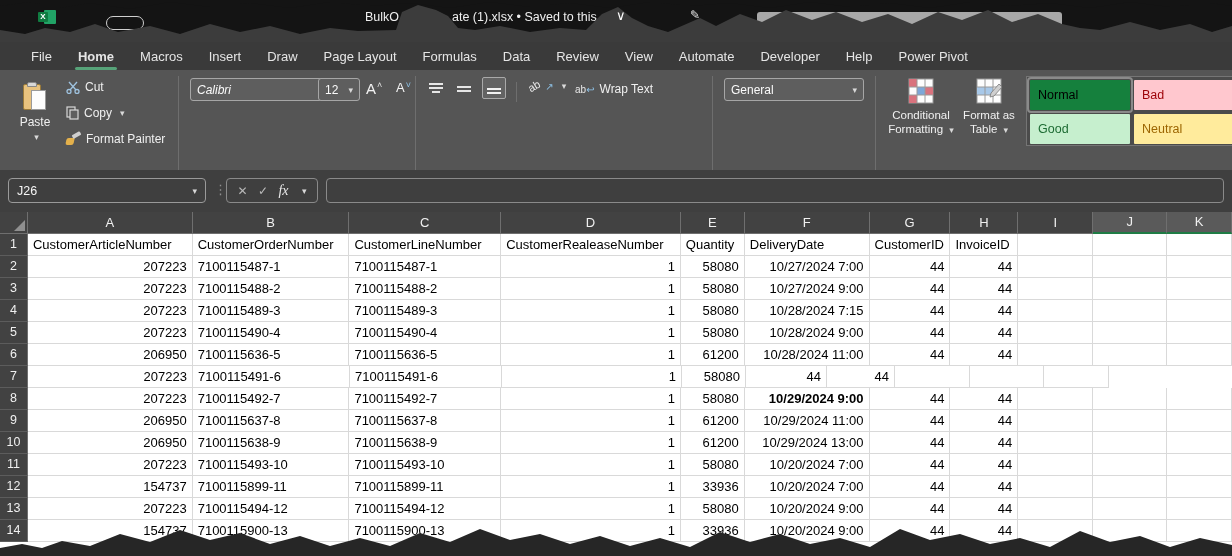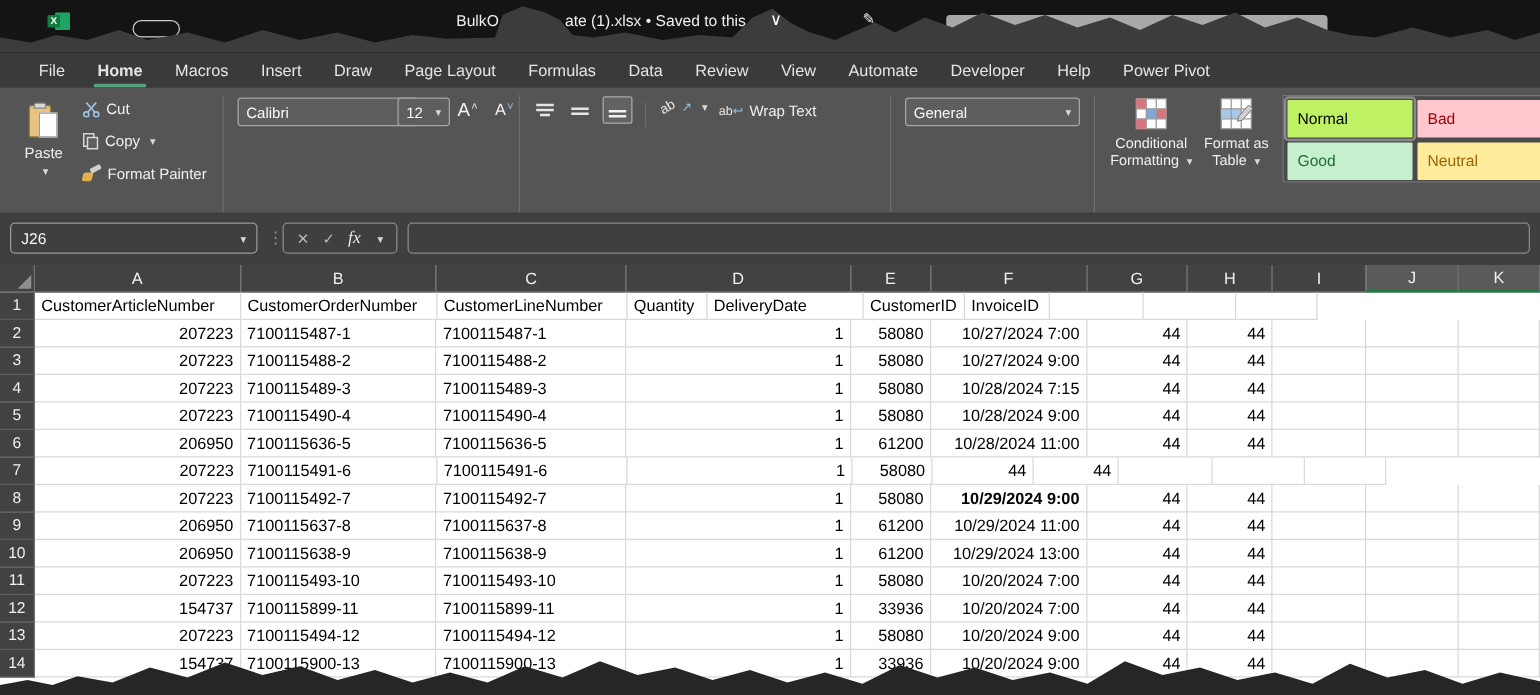--- a/index.html
+++ b/index.html
@@ -51,21 +51,21 @@
   .combo { position:absolute; height:23px; background:#5e5e5e; border:1px solid #a6a6a6; border-radius:3px; display:flex; align-items:center; padding:0 6px; font-size:12px; color:#fafafa; }
   .combo .cv { flex:1; }
   .fmt-letter { font-size:14px; color:#f2f2f2; }
   .row2item { position:absolute; top:112px; display:flex; align-items:center; }
   .colorbar { position:absolute; left:0; right:0; bottom:-4px; height:4px; border-radius:1px; }
   .rel { position:relative; }
   svg.ic { display:block; }
   .selbox { border:1px solid #a9a9a9; background:#636363; border-radius:2px; padding:3px; }
   
   .style-cell { width:100px; height:30px; font-size:12.5px; display:flex; align-items:center; padding-left:8px; border-radius:1px; }
-  .style-normal { background:#bef264; color:#000; outline:2px solid #8a8a8a; outline-offset:1px; }
+  .style-normal { background:#15803d; color:#000; outline:2px solid #8a8a8a; outline-offset:1px; }
   .style-bad { background:#ffc7ce; color:#9c0006; }
   .style-good { background:#c6efce; color:#1d6b33; }
   .style-neutral { background:#ffeb9c; color:#9c6500; }
   .two-line { text-align:center; font-size:11.5px; line-height:1.25; color:#f0f0f0; }
   #fbar { position:absolute; left:0; top:170px; width:1232px; height:42px; background:#3f3f3f; display:flex; align-items:center; }
   #namebox { position:absolute; left:8px; top:8px; width:198px; height:25px; border:1px solid #9a9a9a; border-radius:4px; color:#f5f5f5; font-size:12.5px; display:flex; align-items:center; padding:0 8px; }
   #namebox .cv { flex:1; }
   .fdots { position:absolute; left:214px; top:12px; color:#909090; font-size:13px; letter-spacing:0; }
   #fxbox { position:absolute; left:226px; top:8px; width:92px; height:25px; border:1px solid #8a8a8a; border-radius:4px; display:flex; align-items:center; justify-content:space-evenly; color:#b9b9b9; font-size:12px; }
   #fxbox .fx { font-family:"Liberation Serif", serif; font-style:italic; color:#e8e8e8; font-size:14px; }
@@ -155,21 +155,21 @@
       <span class="brush-ic">
           <span class="head"></span>
           <span class="hndl"></span>
         </span>
       <span>Format Painter</span>
     </div>
     <div class="glabel" style="left:24px; width:130px;">Clipboard</div>
     <div class="glauncher" style="left:164px;">↘</div>
     <div class="gsep" style="left:178px;"></div>
 
-    <div class="combo" style="left:190px; top:8px; width:144px;">
+    <div class="combo" style="left:190px; top:8px; width:144px;font-style:italic;">
       <span class="cv">Calibri</span>
       <span class="chev">▾</span>
     </div>
     <div class="combo" style="left:318px; top:8px; width:42px;">
       <span class="cv">12</span>
       <span class="chev">▾</span>
     </div>
     <div class="ribtn" style="position:absolute; left:366px; top:10px; gap:1px;">
       <span class="fmt-letter" style="font-size:15px;">A</span>
       <span style="font-size:9px; color:#dedede; align-self:flex-start;">˄</span>
@@ -401,20 +401,21 @@
         <div class="colhead" style="width: 75px;">I</div>
         <div class="colhead sel" style="width: 74px;">J</div>
         <div class="colhead sel" style="width: 65px;">K</div>
       </div>
     <div id="rows">
         <div class="grow">
           <div class="rowhead" style="width: 28px;">1</div>
           <div class="cell txt" style="width: 165px;">CustomerArticleNumber</div>
           <div class="cell txt" style="width: 157px;">CustomerOrderNumber</div>
           <div class="cell txt" style="width: 152px;">CustomerLineNumber</div>
+          <div class="cell txt" style="width: 180px;">CustomerRealeaseNumber</div>
           <div class="cell txt" style="width: 64px;">Quantity</div>
           <div class="cell txt" style="width: 125px;">DeliveryDate</div>
           <div class="cell txt" style="width: 81px;">CustomerID</div>
           <div class="cell txt" style="width: 68px;">InvoiceID</div>
           <div class="cell txt" style="width: 75px;"></div>
           <div class="cell txt" style="width: 74px;"></div>
           <div class="cell txt" style="width: 65px;"></div>
         </div>
         <div class="grow">
           <div class="rowhead" style="width: 28px;">2</div>

